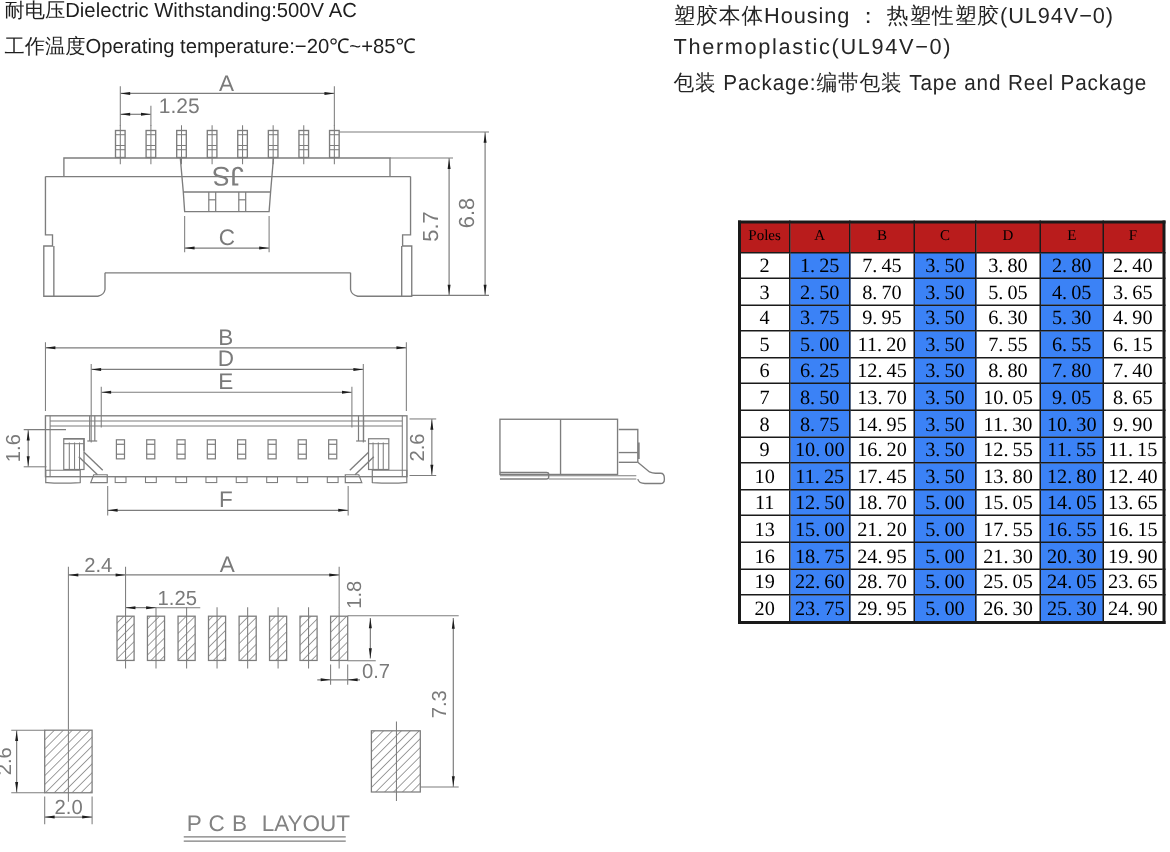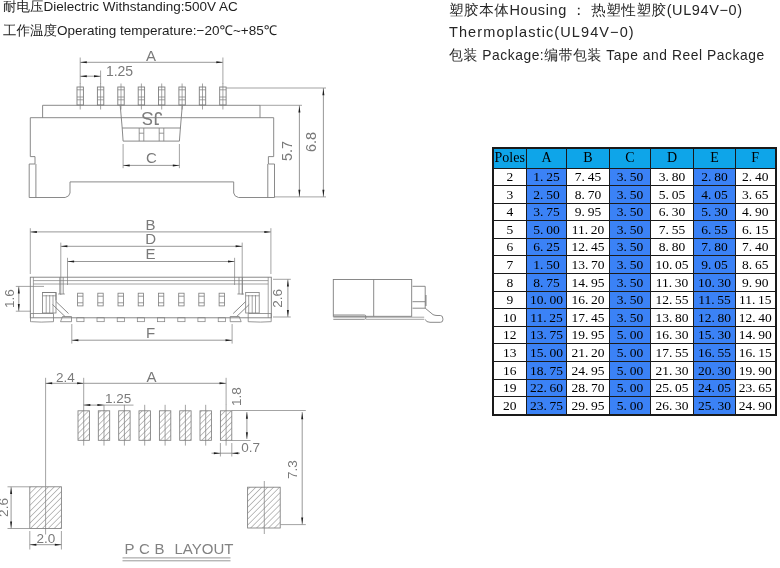--- a/index.html
+++ b/index.html
@@ -1,20 +1,20 @@
 <!DOCTYPE html>
 <html><head><meta charset="utf-8">
 <style>
 html,body{margin:0;padding:0;background:#ffffff;width:780px;height:568px;overflow:hidden}
 body{position:relative;font-family:"Liberation Sans",sans-serif}
 .tl{position:absolute;color:#1e1e1e;font-size:13.5px;white-space:nowrap}
 .tr{position:absolute;color:#252525;font-size:14.5px;white-space:nowrap;letter-spacing:0.6px}
 table{position:absolute;left:491.5px;top:146.5px;border-collapse:collapse;table-layout:fixed;width:285px;font-family:"Liberation Serif",serif;font-size:13.5px;color:#000}
 td{border:1px solid #1a1a1a;text-align:center;padding:0;height:16.6px;line-height:1}
-tr.hd td{height:19px;background:#0ea5e9;font-size:14px}
+tr.hd td{height:19px;background:#b91c1c;font-size:10px}
 td.b{background:#3b82f6}
 .outer{border:2px solid #1a1a1a}
 </style></head>
 <body>
 
 <div class="tl" style="left:3px;top:-2px">耐电压Dielectric Withstanding:500V AC</div>
 
 <div class="tl" style="left:3px;top:21px">工作温度Operating temperature:−20℃~+85℃</div>
 
 <div class="tr" style="left:449px;top:1px">塑胶本体Housing ： 热塑性塑胶(UL94V−0)</div>
@@ -478,21 +478,21 @@
         <td>6</td>
         <td class="b">6. 25</td>
         <td>12. 45</td>
         <td class="b">3. 50</td>
         <td>8. 80</td>
         <td class="b">7. 80</td>
         <td>7. 40</td>
       </tr>
 <tr>
         <td>7</td>
-        <td class="b">1. 50</td>
+        <td class="b">8. 50</td>
         <td>13. 70</td>
         <td class="b">3. 50</td>
         <td>10. 05</td>
         <td class="b">9. 05</td>
         <td>8. 65</td>
       </tr>
 <tr>
         <td>8</td>
         <td class="b">8. 75</td>
         <td>14. 95</td>
@@ -513,27 +513,27 @@
 <tr>
         <td>10</td>
         <td class="b">11. 25</td>
         <td>17. 45</td>
         <td class="b">3. 50</td>
         <td>13. 80</td>
         <td class="b">12. 80</td>
         <td>12. 40</td>
       </tr>
 <tr>
-        <td>12</td>
-        <td class="b">13. 75</td>
-        <td>19. 95</td>
+        <td>11</td>
+        <td class="b">12. 50</td>
+        <td>18. 70</td>
         <td class="b">5. 00</td>
-        <td>16. 30</td>
-        <td class="b">15. 30</td>
-        <td>14. 90</td>
+        <td>15. 05</td>
+        <td class="b">14. 05</td>
+        <td>13. 65</td>
       </tr>
 <tr>
         <td>13</td>
         <td class="b">15. 00</td>
         <td>21. 20</td>
         <td class="b">5. 00</td>
         <td>17. 55</td>
         <td class="b">16. 55</td>
         <td>16. 15</td>
       </tr>

